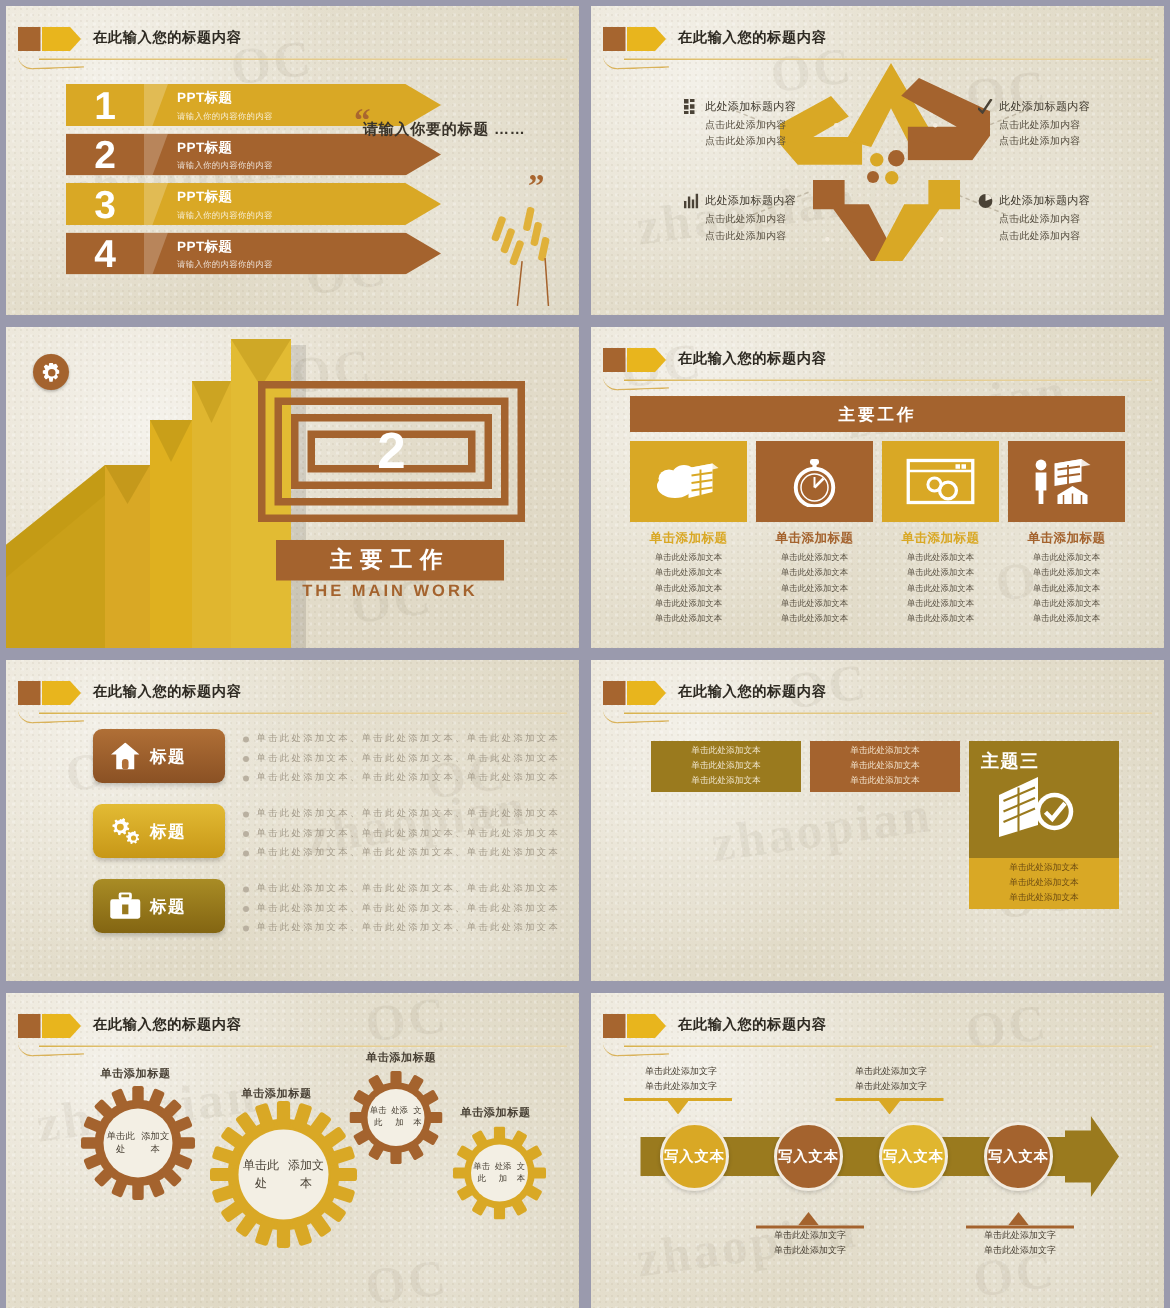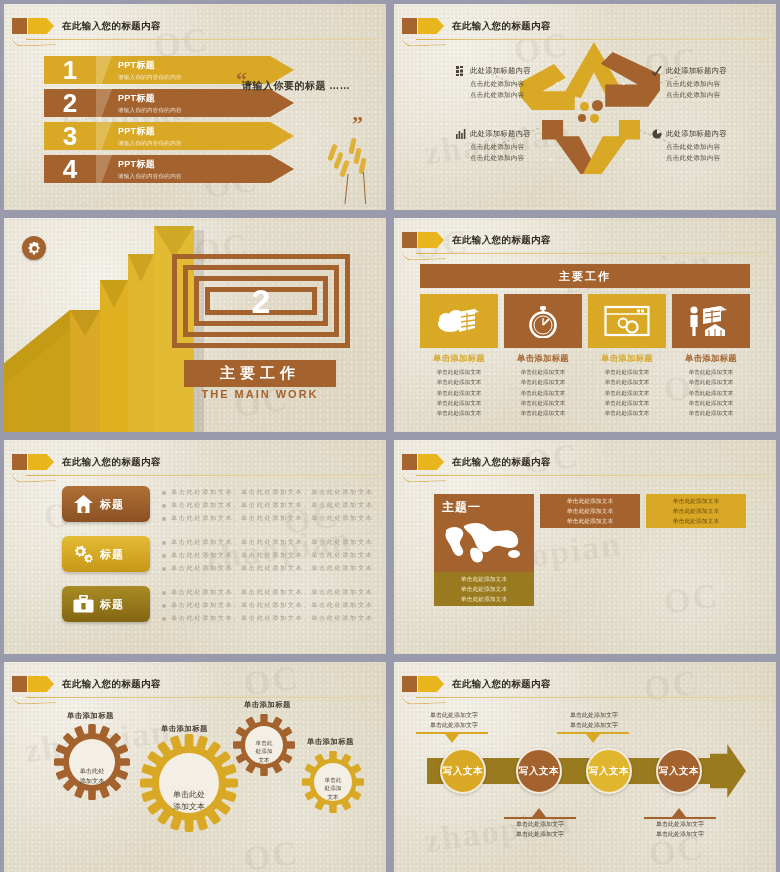--- a/index.html
+++ b/index.html
@@ -163,21 +163,21 @@
   .s6 .card .top .ttl{ position:absolute; left:8px; top:5px; color:#fff; font-size:12px; font-weight:700; letter-spacing:1px;}
   .s6 .card .bot{ width:100px; height:34px; display:flex; flex-direction:column;
                   align-items:center; justify-content:center; }
   .s6 .card .bot div{ font-size:5.8px; line-height:1.75; }
 
   
   .gear{ position:absolute; }
   .gear .body{ position:absolute; inset:0; }
   .gear .hub{
     position:absolute; border-radius:50%; background:#f3efe4;
-    display:flex; align-items:center; justify-content:flex-end; flex-direction:column;
+    display:flex; align-items:center; justify-content:flex-start; flex-direction:row;
     color:#4a4236; text-align:center;
   }
   .s7 .gt{ position:absolute; font-size:7.4px; font-weight:700; color:#4a4236; letter-spacing:.4px;}
 
   
   .s8 .shaft{ position:absolute; left:33px; top:96px; width:290px; height:26px; background:#9a7a1e; }
   .s8 .head{
     position:absolute; left:316px; top:82px; width:36px; height:54px; background:#9a7a1e;
     clip-path: polygon(0 18%, 48% 18%, 48% 0, 100% 50%, 48% 100%, 48% 82%, 0 82%);
   }
@@ -602,45 +602,51 @@
     </div>
     <div class="hdr">
       <div class="sq"></div>
       <div class="tag"></div>
       <div class="ttl">在此输入您的标题内容</div>
       <div class="swoosh"></div>
       <div class="rule"></div>
     </div>
 
     <div class="card" style="left:40px">
-      <div class="top" style="background:#a4632e">
-        <div class="ttl">主题一</div>
-        <svg width="84" height="44" viewBox="0 0 84 44" style="position:absolute;left:8px;top:26px">
-          <path fill="#fff" d="M4 10c4-3 9-4 13-2 3 1 5 4 4 7-1 4-4 6-3 9 1 4 4 5 3 9-1 3-5 4-7 2-3-2-4-7-6-10-2-4-6-8-4-13z"></path>
-          <path fill="#fff" d="M22 6c5-3 12-4 18-2 5 2 6 6 11 7 6 1 12-2 18 0 5 2 8 7 7 12-1 4-5 5-9 5-5 0-9-3-13-2-4 1-5 5-9 6-5 1-9-3-11-7-2-5-4-10-8-13-2-2-5-4-4-6z"></path>
-          <path fill="#fff" d="M30 28c4-1 8 1 10 4 2 4 1 8-2 10-3 1-7 0-8-3-2-4-3-9 0-11z"></path>
-          <ellipse cx="72" cy="34" rx="6" ry="4" fill="#fff"></ellipse>
-        </svg>
-      </div>
       <div class="bot" style="background:#9a7a1e;color:#f0e6cf">
         <div>单击此处添加文本</div>
         <div>单击此处添加文本</div>
         <div>单击此处添加文本</div>
       </div>
     </div>
 
     <div class="card" style="left:146px">
       <div class="bot" style="background:#a4632e;color:#f2e3cc">
         <div>单击此处添加文本</div>
         <div>单击此处添加文本</div>
         <div>单击此处添加文本</div>
       </div>
     </div>
 
     <div class="card" style="left:252px">
+      <div class="top" style="background:#9a7a1e">
+        <div class="ttl">主题三</div>
+        <svg width="60" height="44" viewBox="0 0 60 44" style="position:absolute;left:16px;top:22px">
+          <polygon points="4,14 30,2 30,34 4,42" fill="#fff"></polygon>
+          <g stroke="#9a7a1e" stroke-width="1.4">
+              <line x1="7" y1="18" x2="28" y2="9"></line>
+              <line x1="7" y1="25" x2="28" y2="16"></line>
+              <line x1="7" y1="32" x2="28" y2="23"></line>
+              <line x1="17" y1="9" x2="17" y2="38"></line>
+            </g>
+          <circle cx="41" cy="25" r="12.5" fill="#fff"></circle>
+            <circle cx="41" cy="25" r="9.5" fill="#9a7a1e"></circle>
+          <path d="M35 25.5 L39.5 30 L48 19.5" stroke="#fff" stroke-width="3" fill="none"></path>
+        </svg>
+      </div>
       <div class="bot" style="background:#d9a825;color:#6b4a12">
         <div>单击此处添加文本</div>
         <div>单击此处添加文本</div>
         <div>单击此处添加文本</div>
       </div>
     </div>
   </div>
 
   <div class="slide s7">
     <div class="wm">

